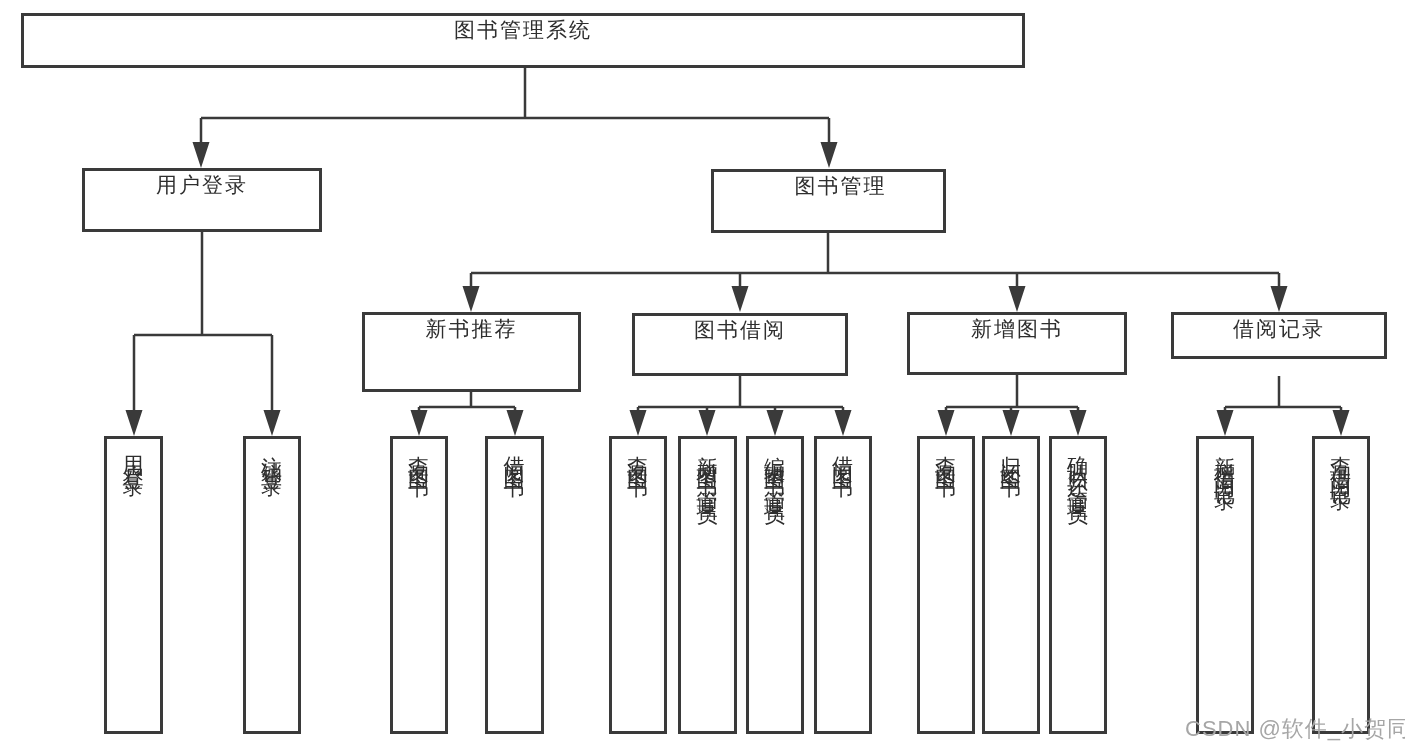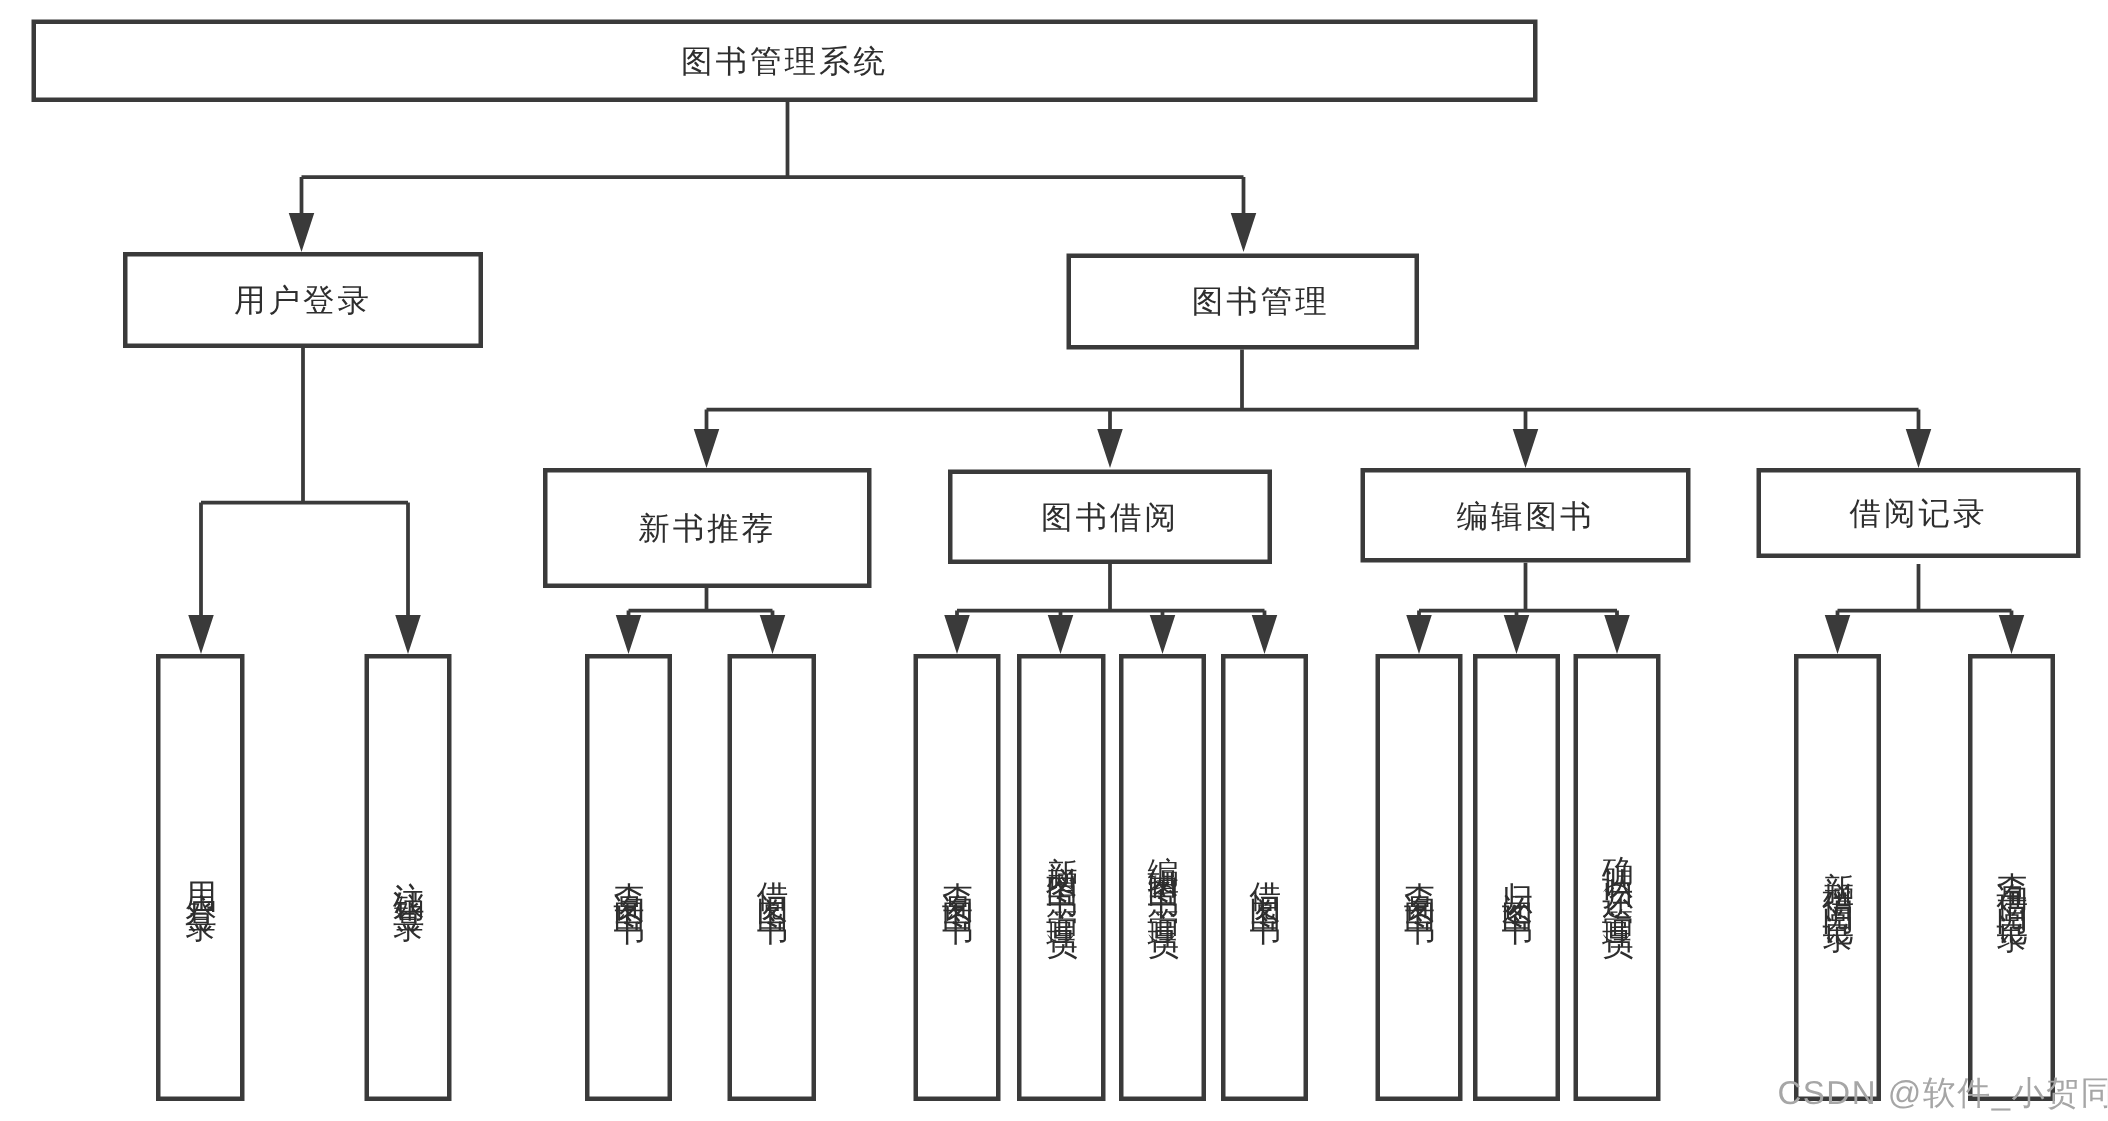--- a/index.html
+++ b/index.html
@@ -3,21 +3,21 @@
 <meta charset="utf-8">
 <style>
   html,body{margin:0;padding:0;background:#ffffff;}
   .canvas{
     position:relative;width:1405px;height:747px;background:#ffffff;
     font-family:"Liberation Sans",sans-serif;overflow:hidden;
   }
   svg.connectors{position:absolute;left:0;top:0;z-index:0;}
   .node{
     position:absolute;background:#ffffff;border:3px solid #3a3a3a;
-    display:flex;align-items:center;justify-content:center;
+    display:flex;justify-content:center;
     box-sizing:border-box;color:#2e2e2e;z-index:1;
   }
   .node .label{font-size:21px;letter-spacing:2px;white-space:nowrap;}
   .leaf .label{
     writing-mode:vertical-rl;text-orientation:mixed;
     font-size:21px;letter-spacing:7px;line-height:1;white-space:nowrap;
   }
   .watermark{
     position:absolute;left:1185px;top:714px;z-index:3;
     font-size:22px;color:#a6a6a6;letter-spacing:1px;white-space:nowrap;
@@ -70,23 +70,23 @@
     <span class="label">图书管理</span>
   </div>
 
   <div class="node" style="left:362px;top:312px;width:219px;height:80px;">
     <span class="label">新书推荐</span>
   </div>
   <div class="node" style="left:632px;top:313px;width:216px;height:63px;">
     <span class="label">图书借阅</span>
   </div>
   <div class="node" style="left:907px;top:312px;width:220px;height:63px;">
-    <span class="label">编辑图书</span>
+    <span class="label">新增图书</span>
   </div>
-  <div class="node" style="left:1171px;top:312px;width:216px;height:60px;">
+  <div class="node" style="left:1171px;top:312px;width:216px;height:47px;">
     <span class="label">借阅记录</span>
   </div>
 
   <div class="node leaf" style="left:104px;top:436px;width:59px;height:298px;">
     <span class="label">用户登录</span>
   </div>
   <div class="node leaf" style="left:243px;top:436px;width:58px;height:298px;">
     <span class="label">注销登录</span>
   </div>
 

